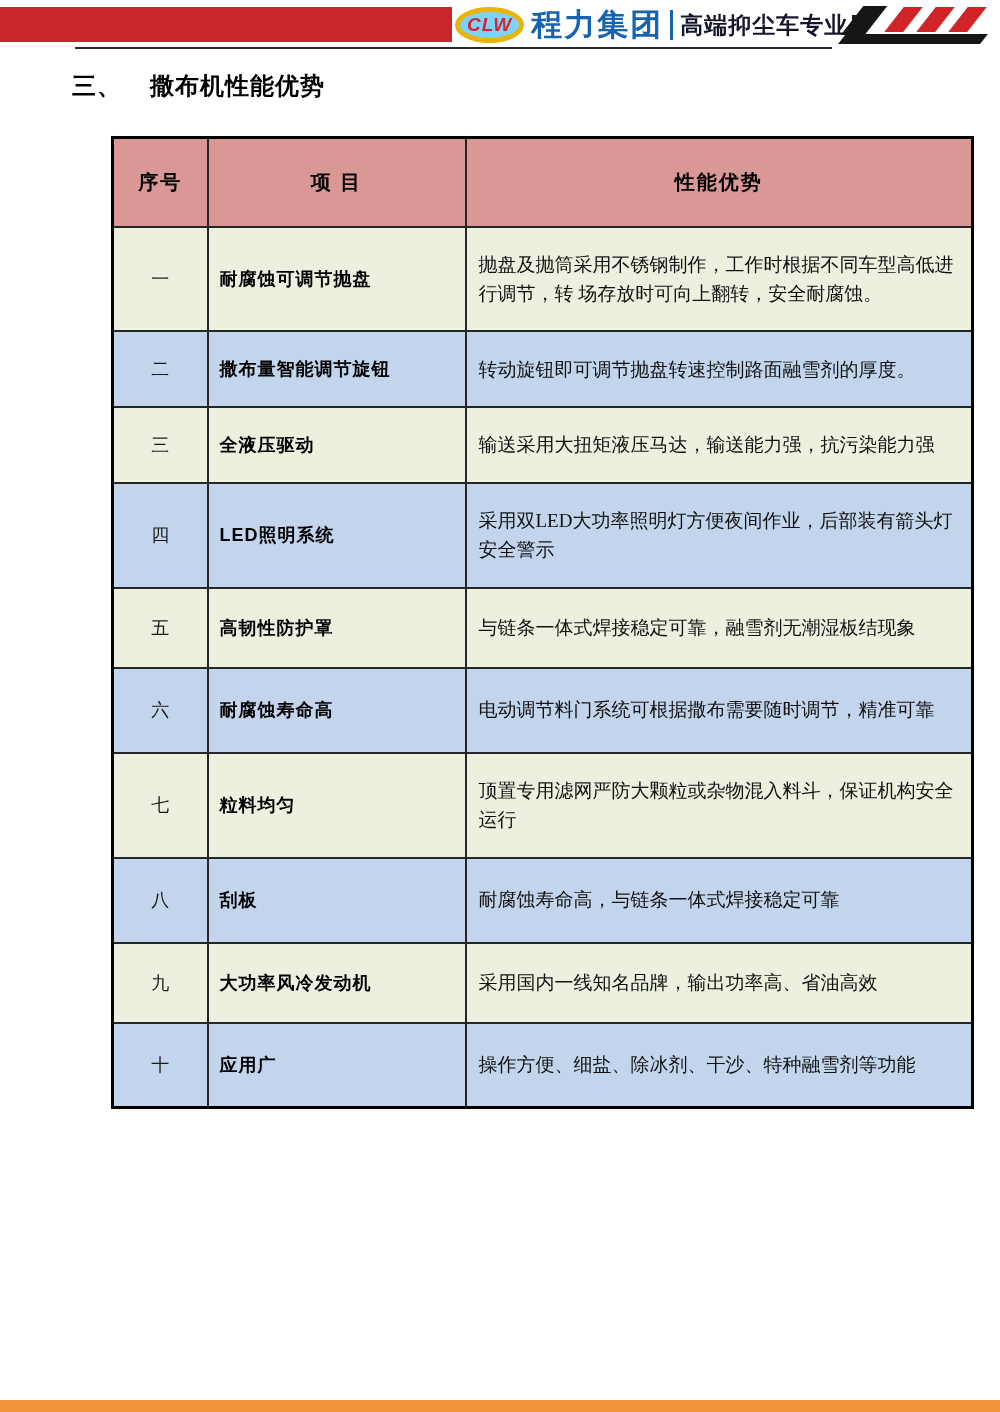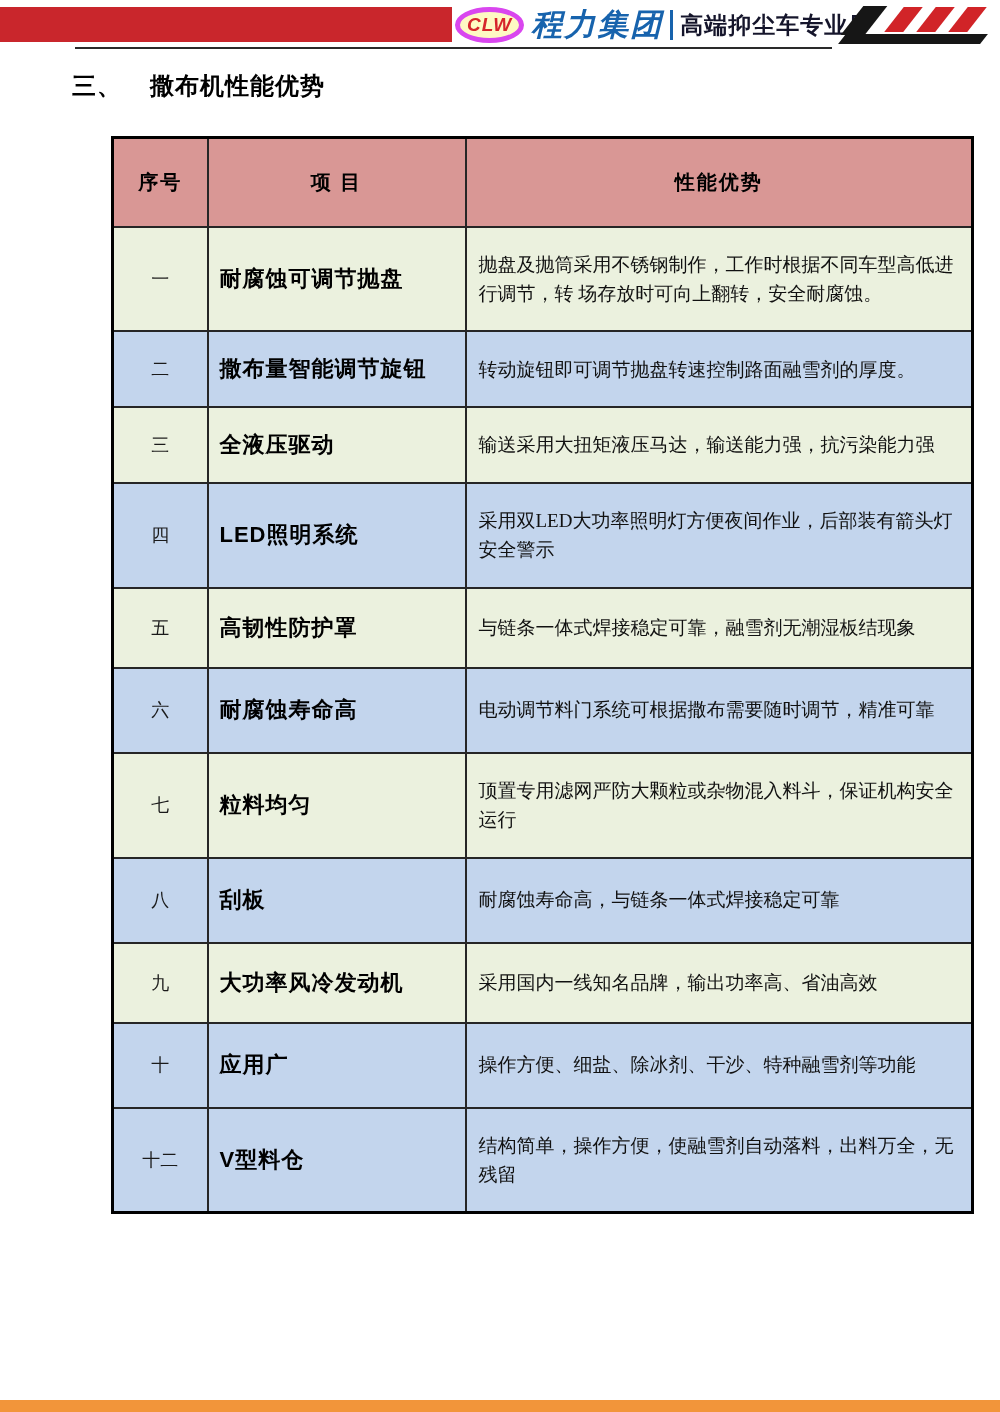--- a/index.html
+++ b/index.html
@@ -5,27 +5,27 @@
   * { margin:0; padding:0; box-sizing:border-box; }
   html,body { width:1000px; height:1412px; background:#ffffff; position:relative;
               font-family:"Liberation Sans", sans-serif; }
 
   
   .top-red-bar { position:absolute; left:0; top:7px; width:452px; height:35px;
                  background:#c9262c; }
   .brand-row { position:absolute; left:455px; top:5px; height:40px;
                display:flex; align-items:center; gap:7px; white-space:nowrap; }
   .clw-oval { display:flex; align-items:center; justify-content:center;
-              border:5px solid #d946ef; border-radius:50%;
-              height:36px; padding:0 7px; background:#fef9c3; }
+              border:5px solid #eab308; border-radius:50%;
+              height:36px; padding:0 7px; background:#7dd3fc; }
   .clw-oval span { color:#d6252b; font-weight:bold; font-style:italic;
                    font-size:19px; letter-spacing:1px;
                    font-family:"Liberation Sans", sans-serif; }
   .brand-company { color:#1763ad; font-weight:bold; font-size:31px;
-                   letter-spacing:2px; font-family:"Liberation Sans", sans-serif;font-style:italic; }
+                   letter-spacing:2px; font-family:"Liberation Sans", sans-serif; }
   .brand-divider { width:3px; height:30px; background:#1763ad; }
   .brand-tagline { color:#15152b; font-weight:bold; font-size:23px;
                    letter-spacing:1px; }
   .header-rule { position:absolute; left:75px; top:47px; width:757px; height:2px;
                  background:#2a2a2a; }
   
   .swoosh { position:absolute; left:828px; top:6px; width:160px; height:38px; }
   .swoosh .black-diag { position:absolute; left:24px; top:0; width:24px; height:29px;
                         background:#161616; transform:skewX(-38deg); }
   .swoosh .black-bar  { position:absolute; left:14px; top:28px; width:142px; height:10px;
@@ -46,21 +46,21 @@
   table.perf td, table.perf th { border:2px solid #262626; vertical-align:middle; }
   col.c-no   { width:95px; }
   col.c-item { width:258px; }
   col.c-adv  { width:507px; }
   tr.head th { background:#d99795; font-size:20px; font-weight:bold; color:#000;
                text-align:center; letter-spacing:2px; }
   tr.g td { background:#ebf1de; }
   tr.b td { background:#c3d5ed; }
   td.no   { text-align:center; font-size:18px; color:#1a1a1a;
             font-family:"Liberation Serif", serif; }
-  td.item { font-weight:bold; font-size:22px; color:#000; padding:4px 16px 4px 11px;
+  td.item { font-weight:bold; font-size:18px; color:#000; padding:4px 16px 4px 11px;
             letter-spacing:1px; }
   td.adv  { font-size:19px; color:#111; padding:22px 12px; line-height:1.55;
             font-family:"Liberation Serif", serif; }
 
   
   .footer-bar { position:absolute; left:0; top:1400px; width:1000px; height:12px;
                 background:#f2953a; }
 </style>
 </head>
 <body>
@@ -145,21 +145,16 @@
     <tr class="g" style="height:80px;">
       <td class="no">九</td>
       <td class="item">大功率风冷发动机</td>
       <td class="adv">采用国内一线知名品牌，输出功率高、省油高效</td>
     </tr>
     <tr class="b" style="height:85px;">
       <td class="no">十</td>
       <td class="item">应用广</td>
       <td class="adv">操作方便、细盐、除冰剂、干沙、特种融雪剂等功能</td>
     </tr>
-    <tr class="b" style="height:74px;">
-      <td class="no">十二</td>
-      <td class="item">V型料仓</td>
-      <td class="adv">结构简单，操作方便，使融雪剂自动落料，出料万全，无残留</td>
-    </tr>
   </tbody>
 </table>
 
 <div class="footer-bar"></div>
 
 </body></html>

